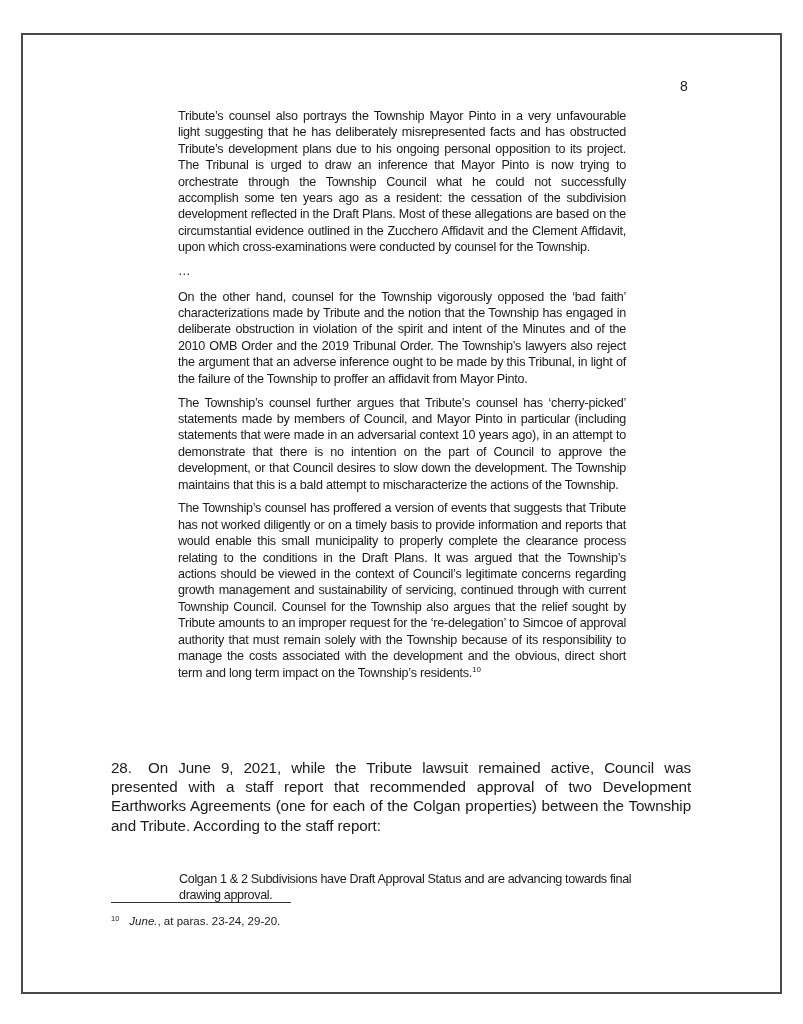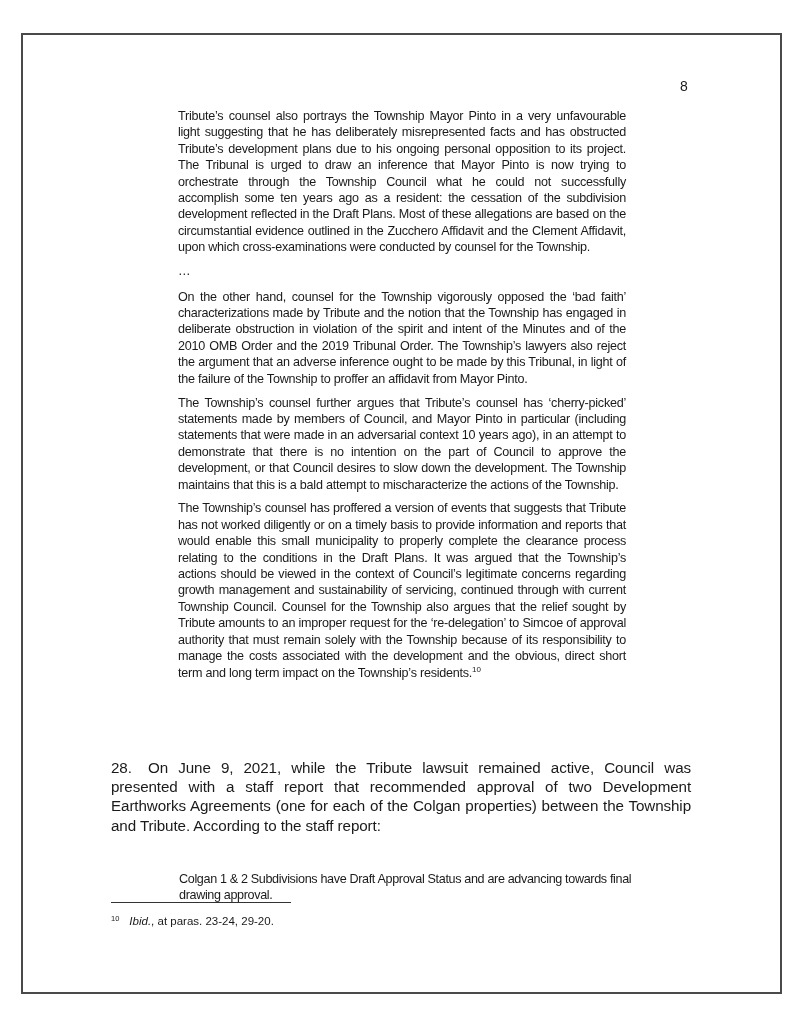--- a/index.html
+++ b/index.html
@@ -120,14 +120,14 @@
   <p><span class="num">28.</span><span>On June 9, 2021, while the Tribute lawsuit remained active, Council was presented with a staff report that recommended approval of two Development Earthworks Agreements (one for each of the Colgan properties) between the Township and Tribute. According to the staff report:</span></p>
 </div>
 
 <div class="staff-quote">
   <p>Colgan 1 &amp; 2 Subdivisions have Draft Approval Status and are advancing towards final drawing approval.</p>
 </div>
 
 <div class="footnote-rule"></div>
 
 <div class="footnote">
-  <span class="fn-num">10</span><em>Ibid.</em><span>, at paras. 23-24, 29-20.</span>
+  <span class="fn-num">10</span><em>June.</em><span>, at paras. 23-24, 29-20.</span>
 </div>
 
 </body></html>

